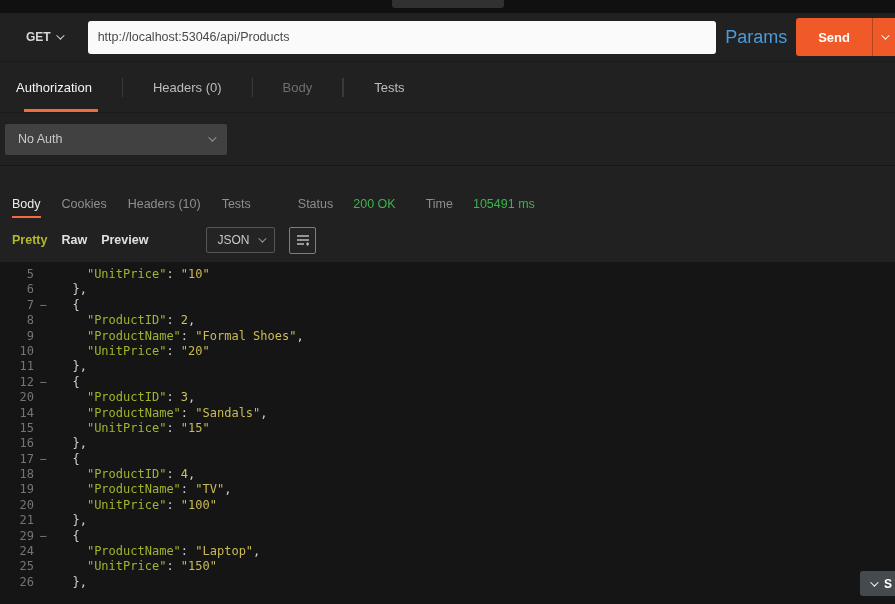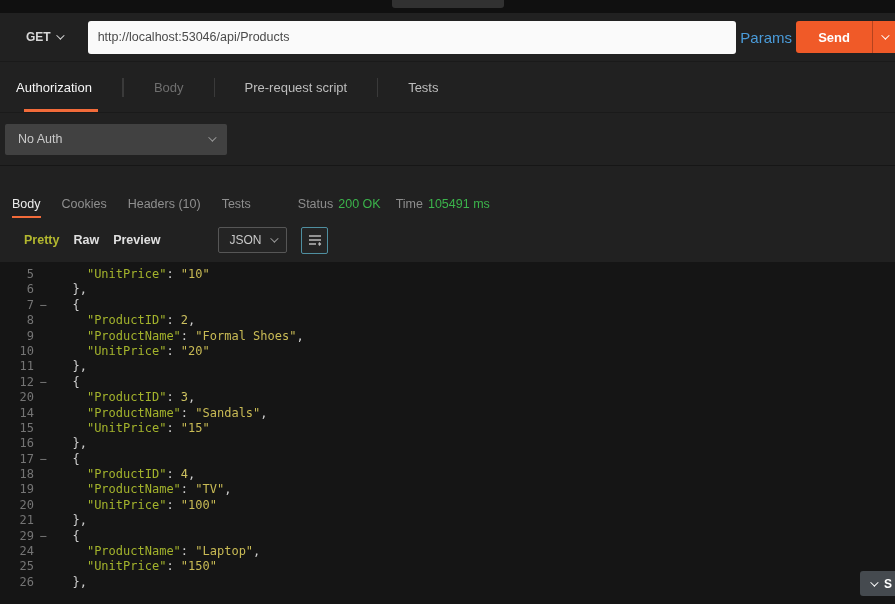--- a/index.html
+++ b/index.html
@@ -10,22 +10,22 @@
   
   .top-strip { height:13px; background:#101010; display:flex; justify-content:center; align-items:flex-start; flex-shrink:0; }
   .top-handle { width:112px; height:8px; background:#313131; border-radius:0 0 3px 3px; }
 
   
   .url-row { height:49px; background:#212121; display:flex; align-items:center; padding-left:26px; flex-shrink:0; border-bottom:1px solid #1a1a1a; }
   .method { display:flex; align-items:center; gap:5px; color:#d8d8d8; font-size:12px; font-weight:700; margin-right:26px; cursor:pointer; }
   .chev { display:inline-block; width:6px; height:6px; border-right:1.5px solid currentColor; border-bottom:1.5px solid currentColor; transform:rotate(45deg) translateY(-2px); }
   .gray { color:#9a9a9a; }
   .url-input { flex:1; height:33px; background:#fafafa; border:none; border-radius:3px; font-size:12.5px; color:#4a4a4a; padding:0 10px; outline:none; font-family:"Liberation Sans", sans-serif; }
-  .params-btn { width:60px; text-align:center; color:#4a9bd9; font-size:15px; cursor:pointer; flex-shrink:0; }
-  .send-btn { height:32px; background:#f05a28; border-radius:3px 0 0 3px; display:flex; align-items:stretch; cursor:pointer; flex-shrink:0; }
+  .params-btn { width:80px; text-align:center; color:#4a9bd9; font-size:18px; cursor:pointer; flex-shrink:0; }
+  .send-btn { height:38px; background:#f05a28; border-radius:3px 0 0 3px; display:flex; align-items:stretch; cursor:pointer; flex-shrink:0; }
   .send-label { color:#fff; font-size:13px; font-weight:700; display:flex; align-items:center; padding:0 22px; }
   .send-divider { width:1px; background:rgba(0,0,0,0.25); }
   .send-caret { width:22px; display:flex; align-items:center; justify-content:center; color:#fff; }
 
   
   .req-tabs { height:51px; background:#212121; display:flex; align-items:stretch; flex-shrink:0; border-bottom:1px solid #1a1a1a; }
   .req-tab { position:relative; padding:0 30px; line-height:51px; font-size:13px; color:#bdbdbd; cursor:pointer; }
   .req-tab:first-child { padding-left:16px; }
   .req-tab.active { color:#f5f5f5; }
   .req-tab.active::after { content:""; position:absolute; left:24px; right:24px; bottom:0; height:3px; background:#f26b3a; }
@@ -36,27 +36,27 @@
   .auth-row { height:53px; background:#212121; border-bottom:1px solid #161616; display:flex; align-items:center; padding-left:5px; flex-shrink:0; }
   .auth-select { width:222px; height:31px; background:#414141; color:#c9c9c9; font-size:12.5px; display:flex; align-items:center; justify-content:space-between; padding:8px 13px; border-radius:2px; cursor:pointer; }
 
   .spacer { height:24px; background:#212121; flex-shrink:0; }
 
   
   .resp-tabs { height:28px; background:#212121; display:flex; align-items:center; padding-left:12px; font-size:12.5px; flex-shrink:0; }
   .resp-tab { color:#8f8f8f; margin-right:21px; cursor:pointer; position:relative; height:100%; display:flex; align-items:center; }
   .resp-tab.active { color:#ececec; }
   .resp-tab.active::after { content:""; position:absolute; left:0; right:0; bottom:0; height:2px; background:#f26b3a; }
-  .status-cluster { display:flex; align-items:center; margin-left:26px; gap:5px; font-size:12.5px;text-align:right; }
+  .status-cluster { display:flex; align-items:center; margin-left:26px; gap:20px; font-size:12.5px;text-align:right; }
   .meta-label { color:#8d8d8d; }
   .meta-label.time { margin-left:10px; }
   .meta-green { color:#3bb34b; }
 
   
-  .view-row { height:44px; background:#212121; display:flex; align-items:center; padding-left:24px; flex-shrink:0; }
+  .view-row { height:44px; background:#212121; display:flex; align-items:center; padding-left:12px; flex-shrink:0; }
   .view { font-size:12.5px; font-weight:600; color:#e0e0e0; margin-right:14px; cursor:pointer; }
   .view.pretty { color:#b3b82f; }
   .fmt-dd { margin-left:44px; border:1px solid #565656; border-radius:2px; padding:5px 10px; color:#c9c9c9; font-size:12px; display:flex; align-items:center; gap:9px; cursor:pointer; background:#242424; }
   .wrap-btn { margin-left:14px; width:27px; height:27px; border:1px solid #4f8fa0; border-radius:2px; display:flex; align-items:center; justify-content:center; color:#b9b9b9; cursor:pointer; background:#242424; }
 
   
   .code-area { flex:1; background:#151515; font-family:"DejaVu Sans Mono", monospace; font-size:12px; overflow:hidden; padding-top:5px; }
   .code-line { display:flex; height:15.4px; line-height:15.4px; }
   .ln { width:34px; text-align:right; color:#757575; flex-shrink:0; }
   .fold { width:18px; text-align:center; color:#757575; flex-shrink:0; }
@@ -92,24 +92,24 @@
       <span class="send-divider"></span>
       <span class="send-caret">
           <span class="chev"></span>
         </span>
     </div>
   </div>
 
   <div class="req-tabs">
     <div class="req-tab active">Authorization</div>
     <div class="vsep"></div>
+    <div class="req-tab">Headers (0)</div>
     <div class="vsep"></div>
     <div class="req-tab dim">Body</div>
     <div class="vsep"></div>
-    <div class="req-tab">Pre-request script</div>
     <div class="vsep"></div>
     <div class="req-tab">Tests</div>
   </div>
 
   <div class="auth-row">
     <div class="auth-select">
       <span>No Auth</span>
       <span class="chev gray"></span>
     </div>
   </div>

